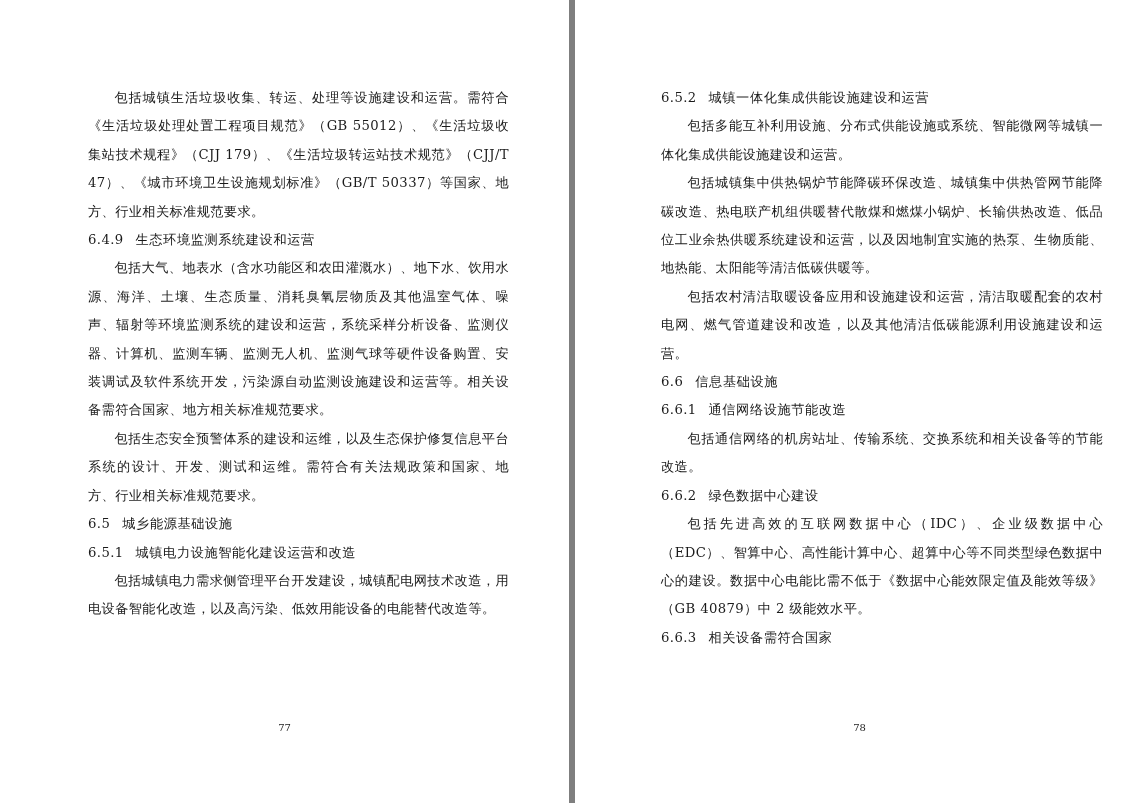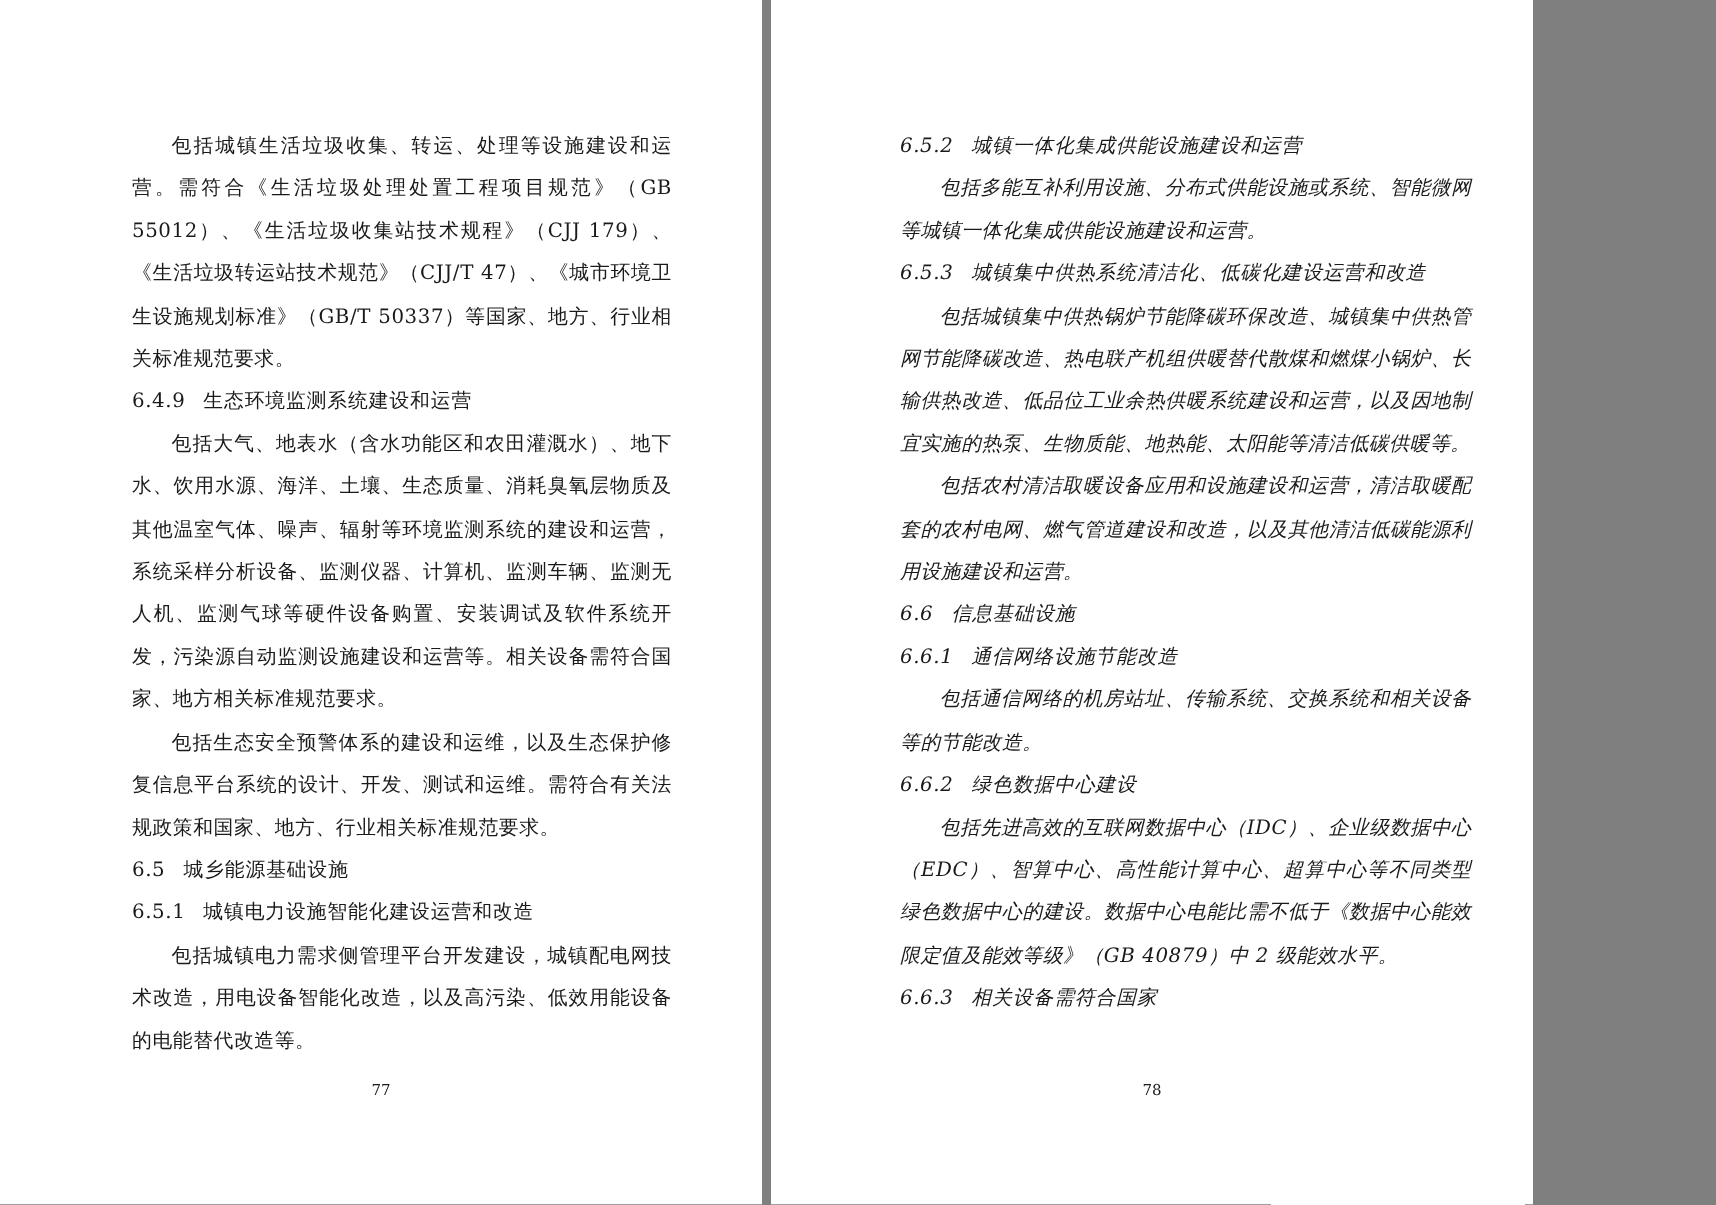--- a/index.html
+++ b/index.html
@@ -18,37 +18,36 @@
     flex-direction: row;
     width: 1144px;
     height: 803px;
     background: #7f7f7f;
     gap: 6px;
     padding: 0;
     box-sizing: border-box;
   }
   .page {
     background: #ffffff;
-    width: 508px;
+    width: 569px;
     height: 803px;
     box-sizing: border-box;
     position: relative;
     overflow: hidden;
   }
   .page-inner {
     position: absolute;
     left: 88px;
     right: 60px;
     top: 84px;
     bottom: 60px;
   }
   .page.right .page-inner {
     left: 86px;
     right: 41px;
-    font-style: italic;
   }
   p {
     margin: 0;
     font-size: 13.2px;
     line-height: 28.4px;
     color: #1a1a1a;
     text-align: justify;
     text-justify: inter-ideograph;
     letter-spacing: 0.4px;
   }
@@ -114,23 +113,20 @@
 
   <div class="page right">
     <div class="page-inner">
 
       <p class="heading lvl3">
         <span class="num">6.5.2</span><span class="ttl">城镇一体化集成供能设施建设和运营</span>
       </p>
 
       <p class="body">包括多能互补利用设施、分布式供能设施或系统、智能微网等城镇一体化集成供能设施建设和运营。</p>
 
-      <p class="heading lvl3">
-        <span class="num">6.5.3</span><span class="ttl">城镇集中供热系统清洁化、低碳化建设运营和改造</span>
-      </p>
 
       <p class="body">包括城镇集中供热锅炉节能降碳环保改造、城镇集中供热管网节能降碳改造、热电联产机组供暖替代散煤和燃煤小锅炉、长输供热改造、低品位工业余热供暖系统建设和运营，以及因地制宜实施的热泵、生物质能、地热能、太阳能等清洁低碳供暖等。</p>
 
 
       <p class="body">包括农村清洁取暖设备应用和设施建设和运营，清洁取暖配套的农村电网、燃气管道建设和改造，以及其他清洁低碳能源利用设施建设和运营。</p>
 
       <p class="heading lvl2">
         <span class="num">6.6</span><span class="ttl">信息基础设施</span>
       </p>
 

